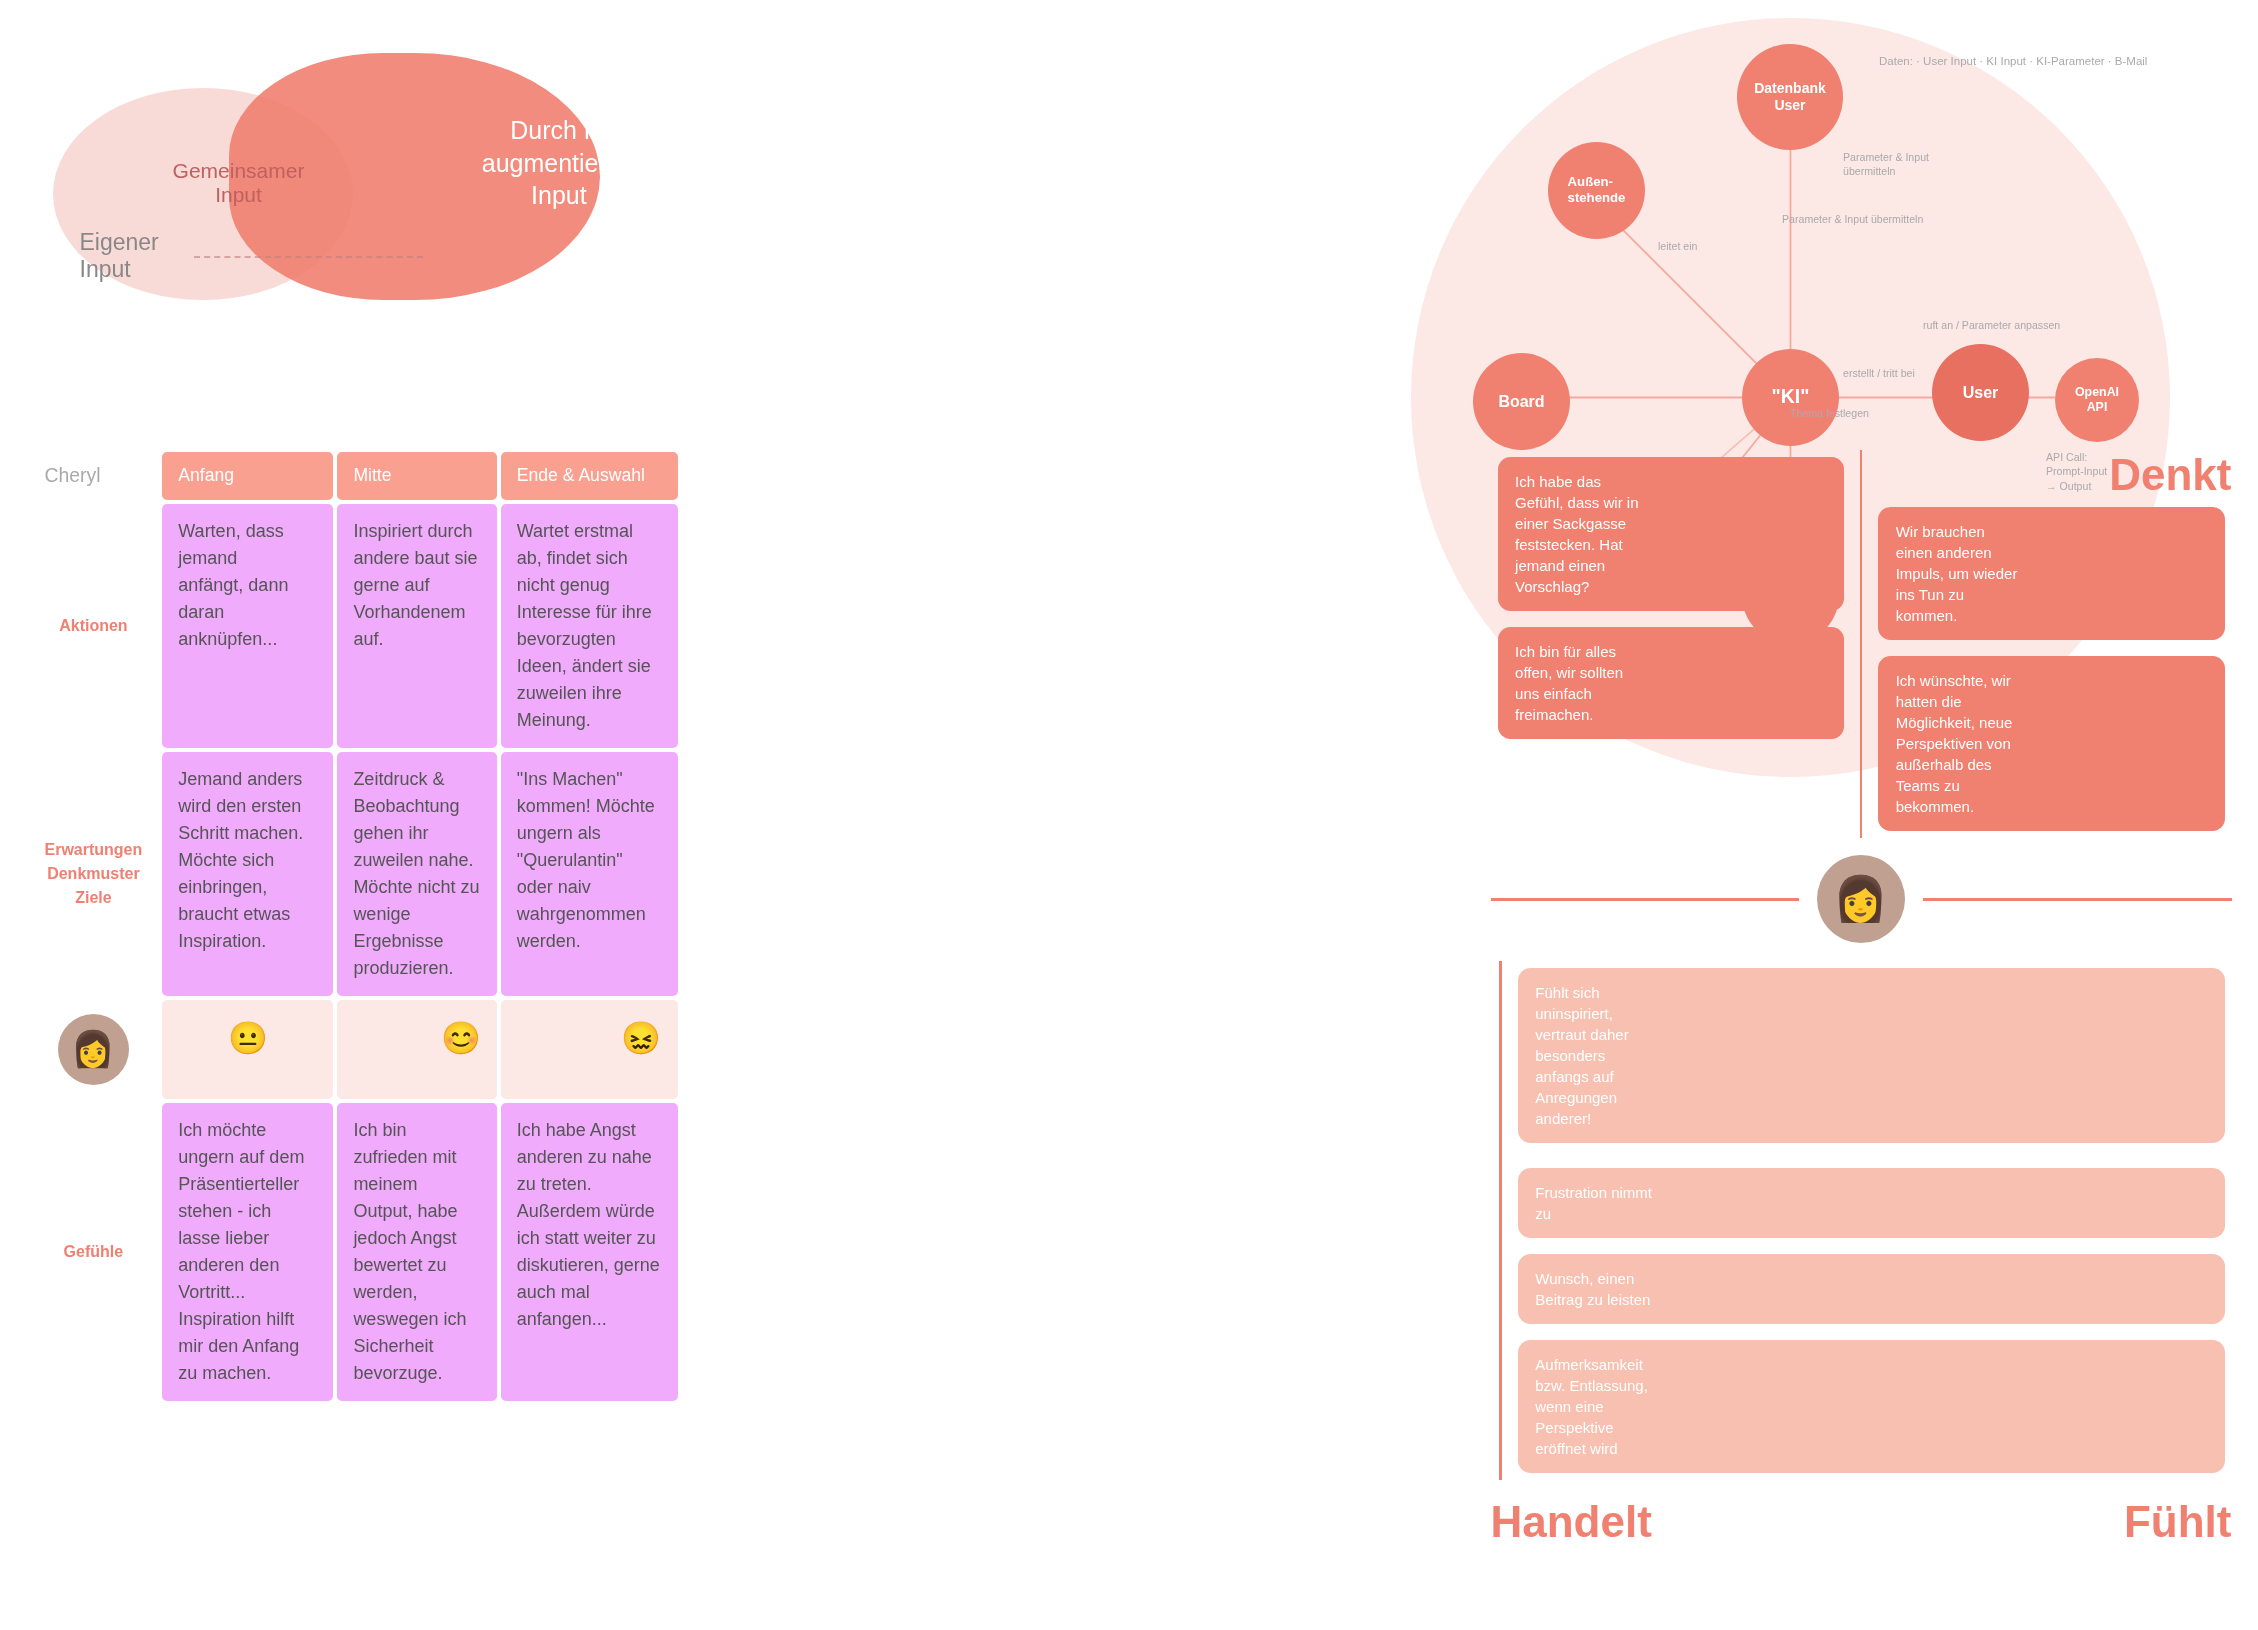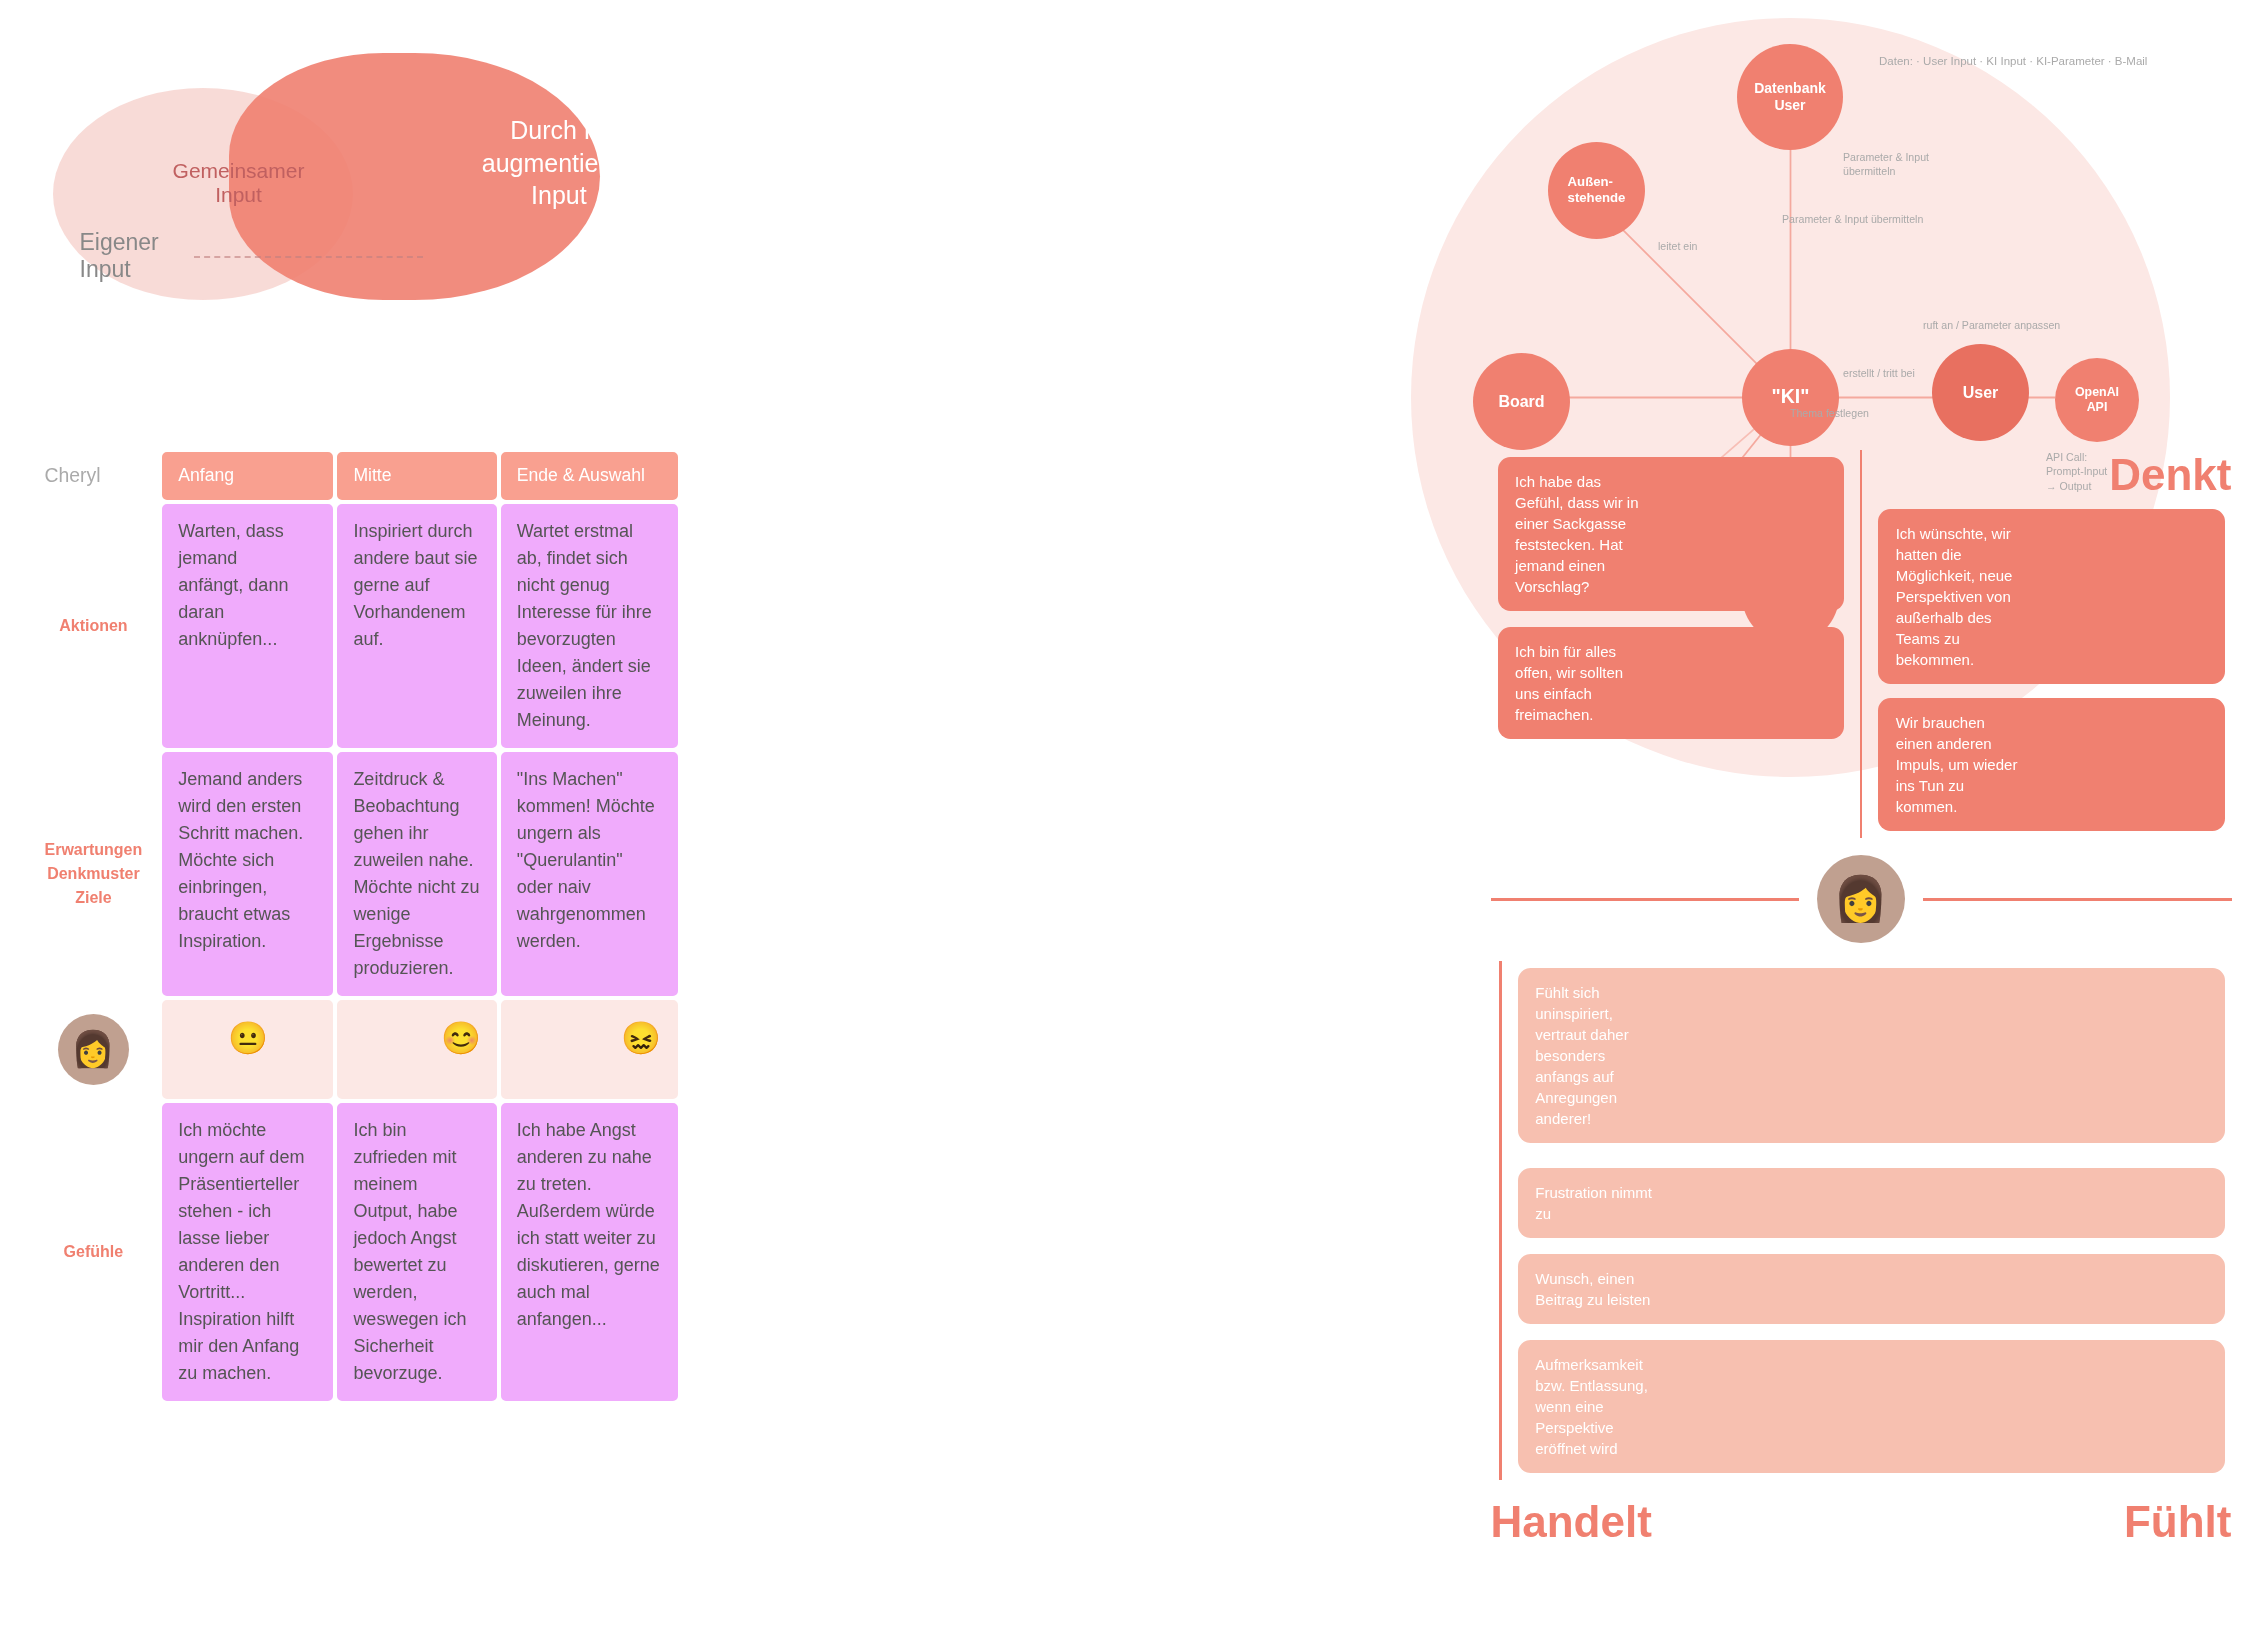--- a/index.html
+++ b/index.html
@@ -503,32 +503,32 @@
 jemand einen
 Vorschlag?</div>
       <div class="empathy-bubble" style="margin-top:8.8px;white-space:pre-line;">Ich bin für alles
 offen, wir sollten
 uns einfach
 freimachen.</div>
     </div>
     <div class="empathy-vline"></div>
     <div class="empathy-col">
       <div class="empathy-top-label" style="text-align:right;width:100%;">Denkt</div>
+      <div class="empathy-bubble" style="white-space:pre-line;">Wir brauchen
+einen anderen
+Impuls, um wieder
+ins Tun zu
+kommen.</div>
       <div class="empathy-bubble" style="margin-top:8.8px;white-space:pre-line;">Ich wünschte, wir
 hatten die
 Möglichkeit, neue
 Perspektiven von
 außerhalb des
 Teams zu
 bekommen.</div>
-      <div class="empathy-bubble" style="white-space:pre-line;">Wir brauchen
-einen anderen
-Impuls, um wieder
-ins Tun zu
-kommen.</div>
     </div>
   </div>
 
   <div style="display:flex;align-items:center;margin:17.6px 0;">
     <div style="flex:1;height:2.6px;background:#f08070;"></div>
     <div class="empathy-avatar" style="margin:0 17.6px;">👩</div>
     <div style="flex:1;height:2.6px;background:#f08070;"></div>
   </div>
 
   <div class="empathy-bottom-row">

